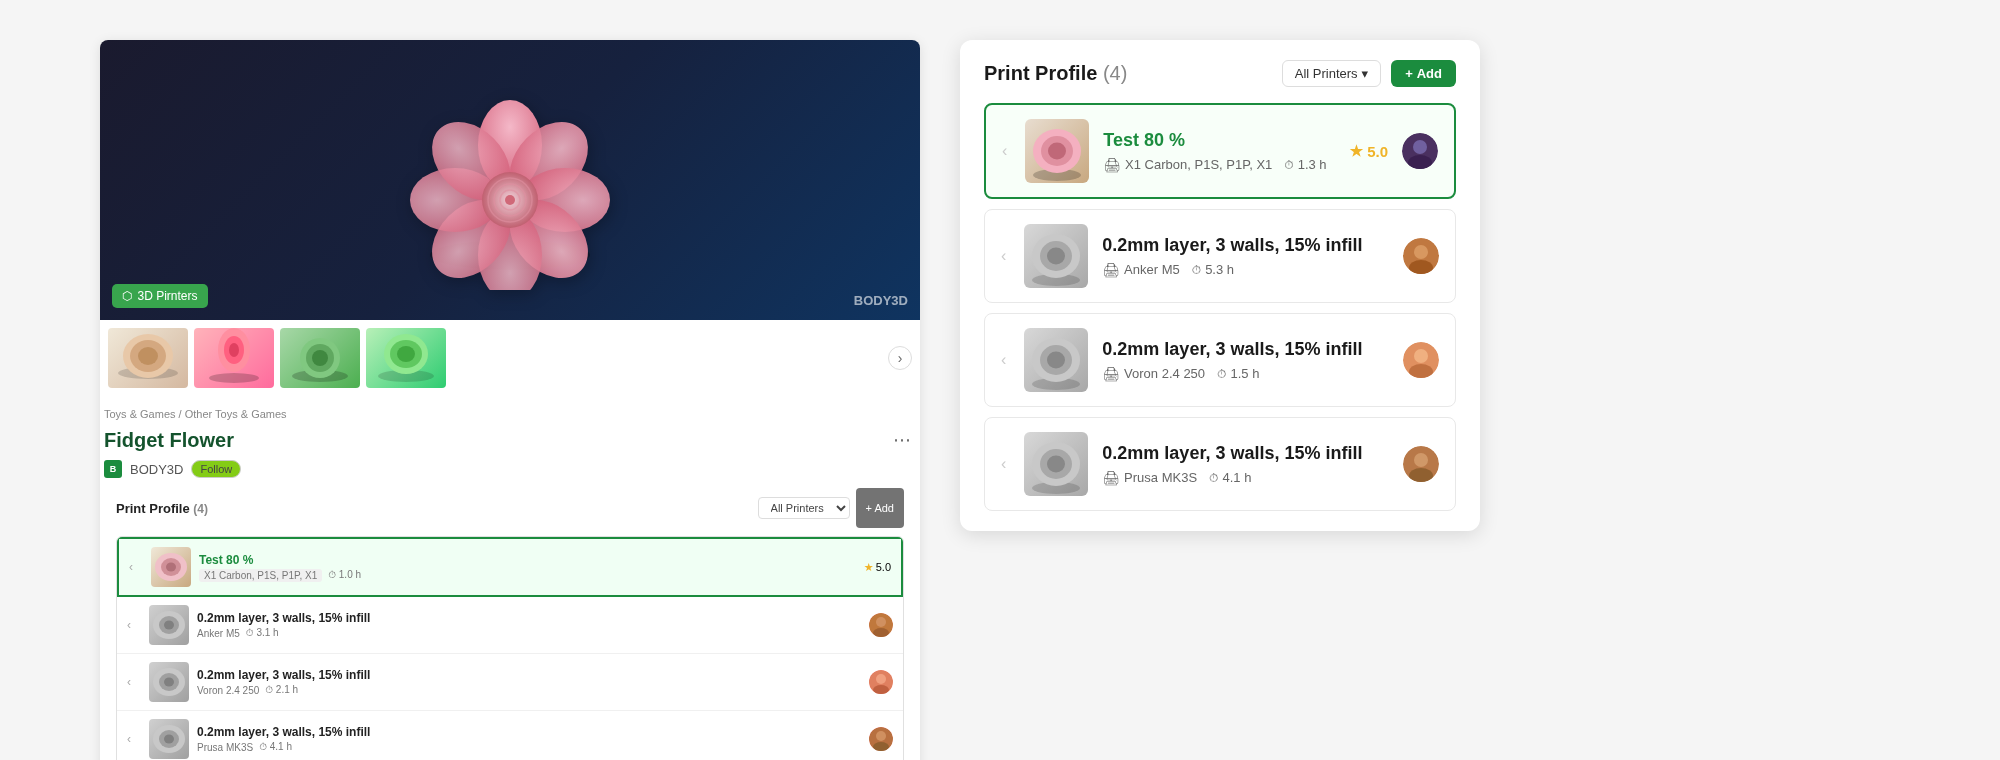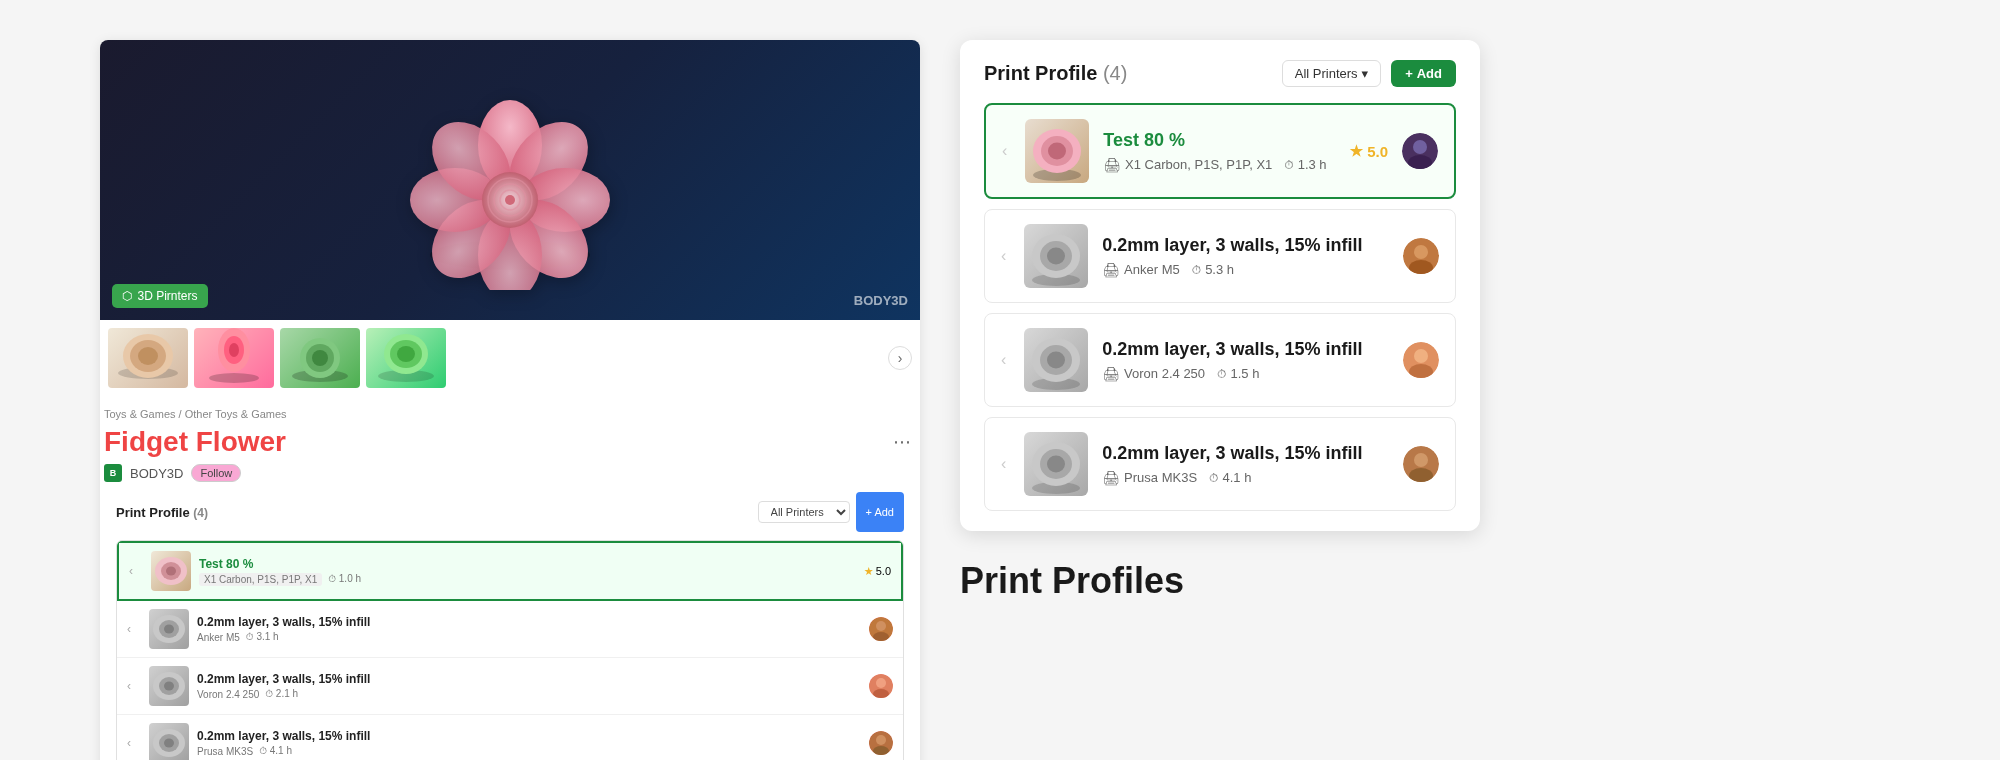--- a/index.html
+++ b/index.html
@@ -120,23 +120,23 @@
       margin-bottom: 6px;
     }
 
     .product-title-row {
       display: flex;
       align-items: center;
       justify-content: space-between;
     }
 
     .product-title {
-      font-size: 28px;
+      font-size: 20px;
       font-weight: 700;
-      color: #ef4444;
+      color: #14532d;
     }
 
     .more-btn {
       width: 28px;
       height: 28px;
       display: flex;
       align-items: center;
       justify-content: center;
       color: #666;
       cursor: pointer;
@@ -167,21 +167,21 @@
       font-size: 13px;
       color: #555;
       font-weight: 500;
     }
 
     .follow-btn {
       font-size: 11px;
       padding: 2px 8px;
       border: 1px solid #ccc;
       border-radius: 10px;
-      background: #f9a8d4;
+      background: #84cc16;
       cursor: pointer;
       color: #444;
     }
 
     
     .print-profile-section {
       padding: 0 16px;
     }
 
     .print-profile-header {
@@ -214,21 +214,21 @@
       border: 1px solid #ddd;
       border-radius: 4px;
       background: white;
       color: #444;
       cursor: pointer;
     }
 
     .add-profile-btn {
       font-size: 11px;
       padding: 14px 10px;
-      background: #3b82f6;
+      background: #737373;
       color: white;
       border: none;
       border-radius: 4px;
       cursor: pointer;
       display: flex;
       align-items: center;
       gap: 3px;
     }
 
     
@@ -895,17 +895,16 @@
           <svg width="36" height="36" viewBox="0 0 36 36">
             <circle cx="18" cy="18" r="18" fill="#b87848"></circle>
             <circle cx="18" cy="14" r="7" fill="#d09868"></circle>
             <ellipse cx="18" cy="30" rx="12" ry="8" fill="#906030"></ellipse>
           </svg>
         </div>
       </div>
     </div>
 
     <div class="bottom-text-section">
-      <div class="print-profiles-big-title">Print Profiles</div>
     </div>
 
   </div>
 </div>
 
 </body></html>

